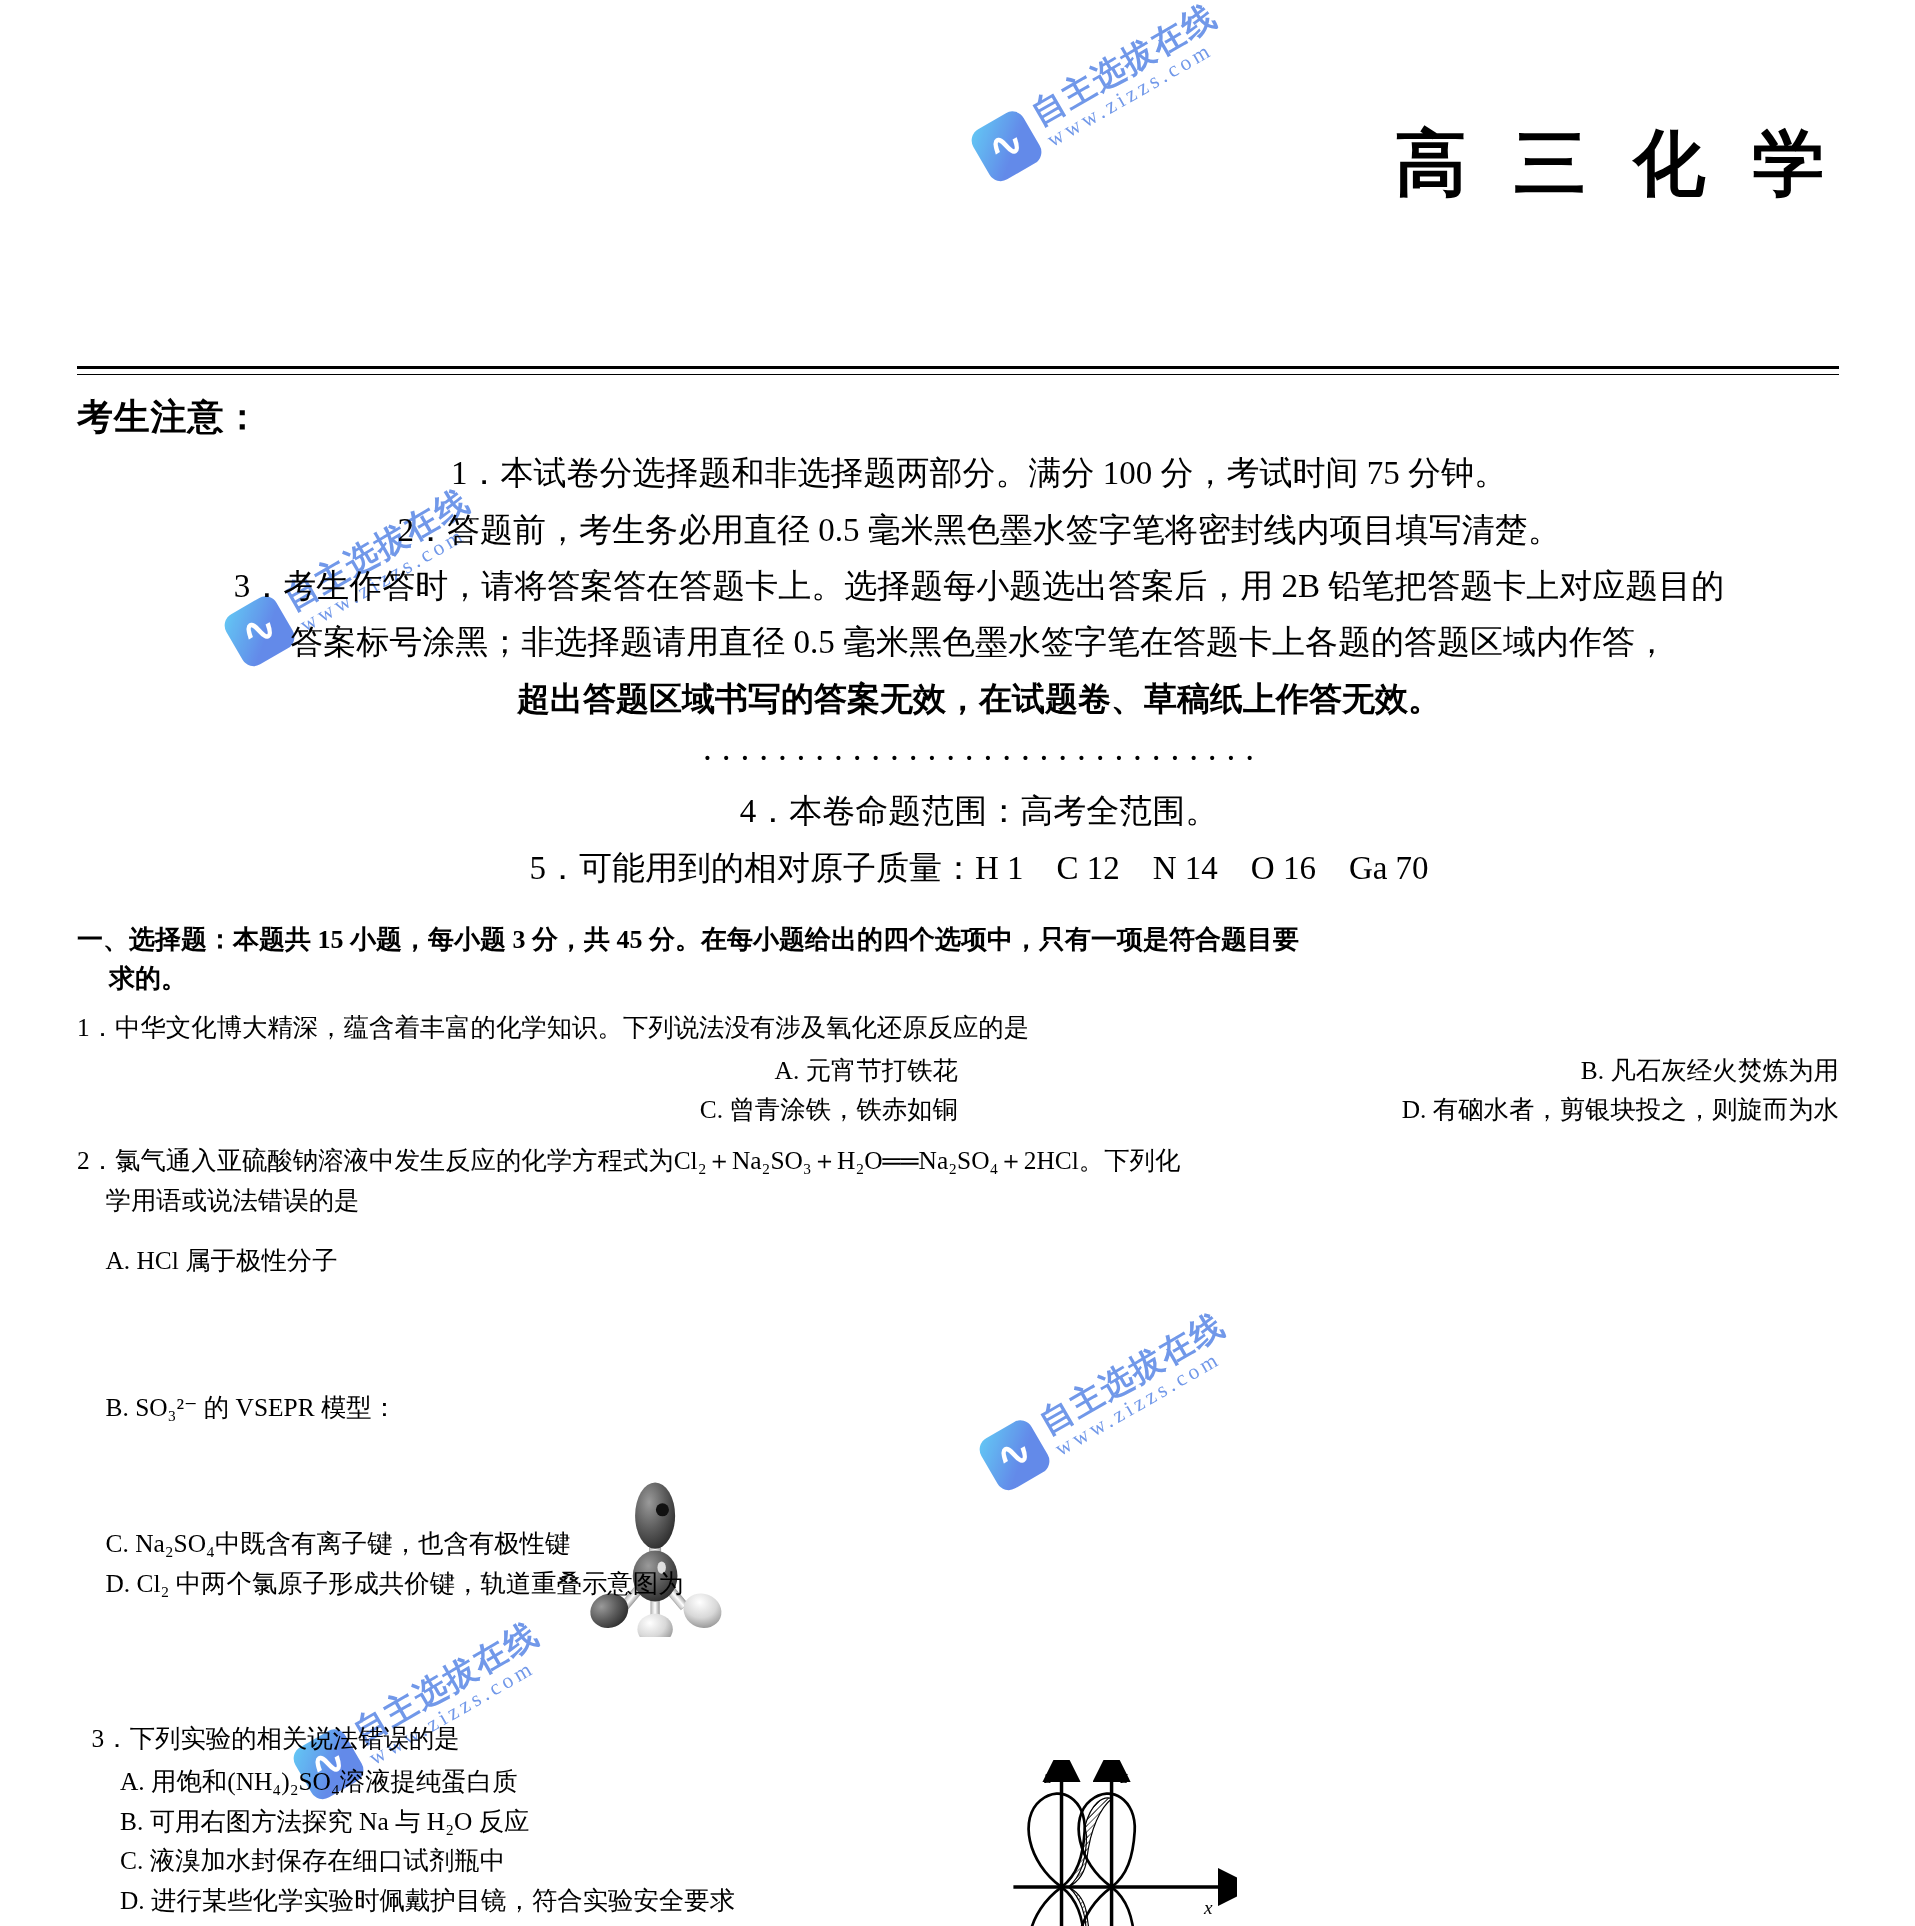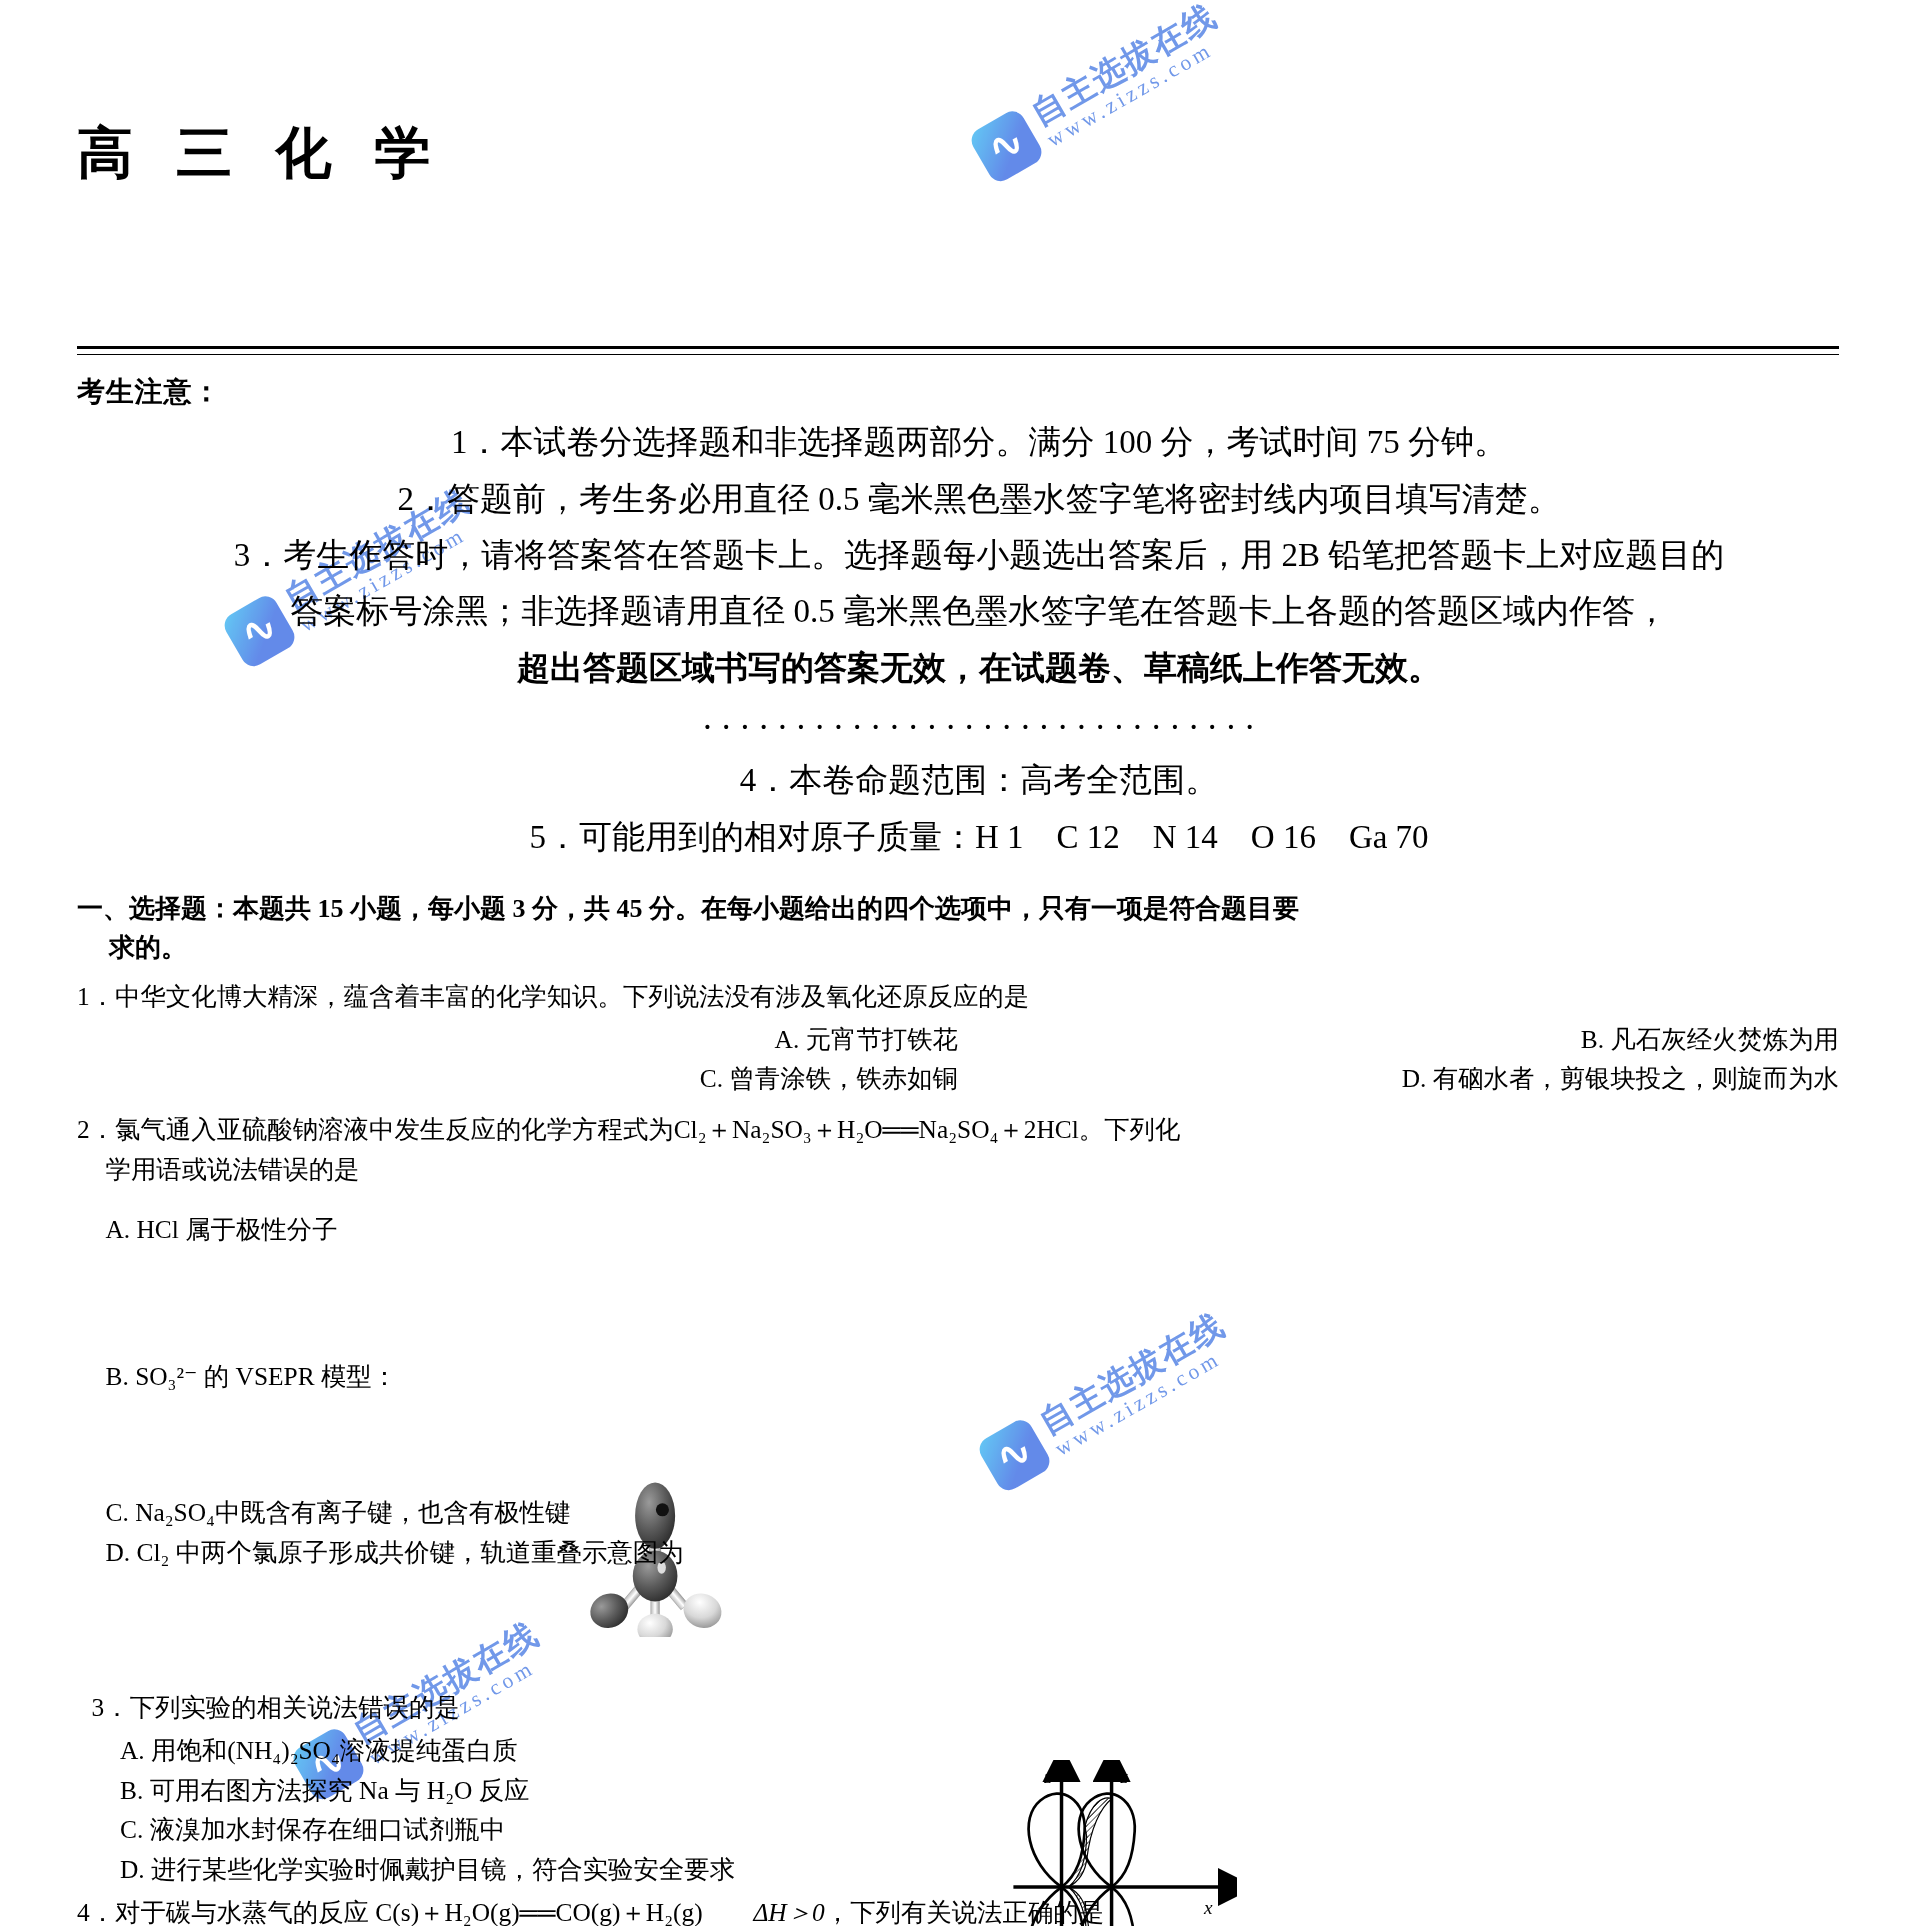--- a/index.html
+++ b/index.html
@@ -51,41 +51,41 @@
     font-family:"Liberation Serif",serif;
     font-size:33px;color:#6a93e8;font-weight:700;letter-spacing:1.5px;
   }
   .wm-url{
     font-family:"Liberation Serif",serif;
     font-size:21.6px;color:#6a93e8;letter-spacing:3.9px;
   }
 
   
   .doc-title{
-    text-align:left;
-    font-size:56px;
+    text-align:right;
+    font-size:72px;
     font-weight:700;
     letter-spacing:14.6px;
     padding-top:116px;
     font-family:"Liberation Serif","DejaVu Serif",serif;
     position:relative;z-index:10;
   }
 
   
   .double-rule{
     margin-top:154px;
     border-top:3.5px solid #000;
     border-bottom:1.9px solid #000;
     height:5.4px;
     position:relative;z-index:10;
   }
 
   
   .notice-head{
-    font-size:28px;
+    font-size:36px;
     font-weight:700;
     margin-top:17.7px;
     letter-spacing:0.8px;
     position:relative;z-index:10;
   }
   .notice-list{
     margin:3.9px 0 0 0;
     padding:0;
     list-style:none;
     position:relative;z-index:10;

